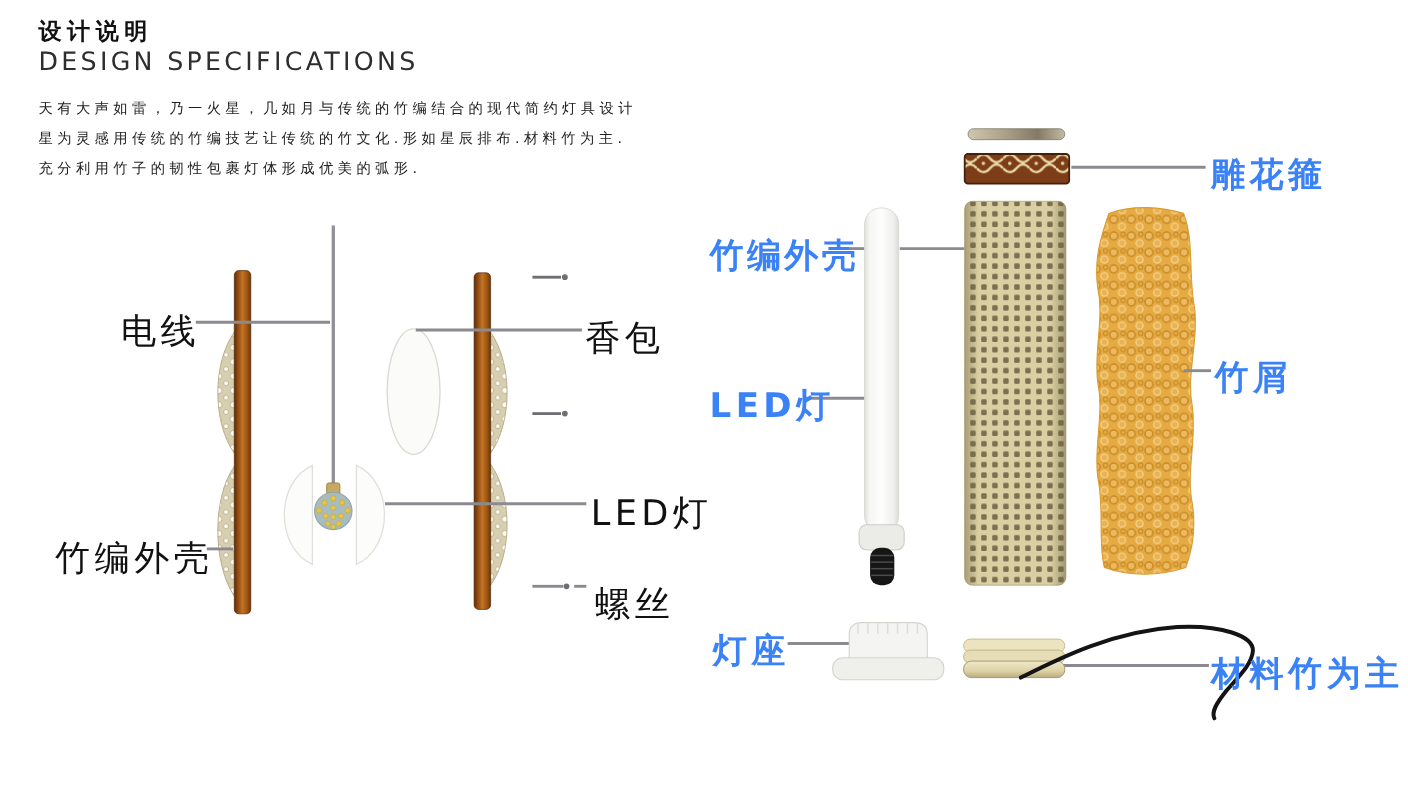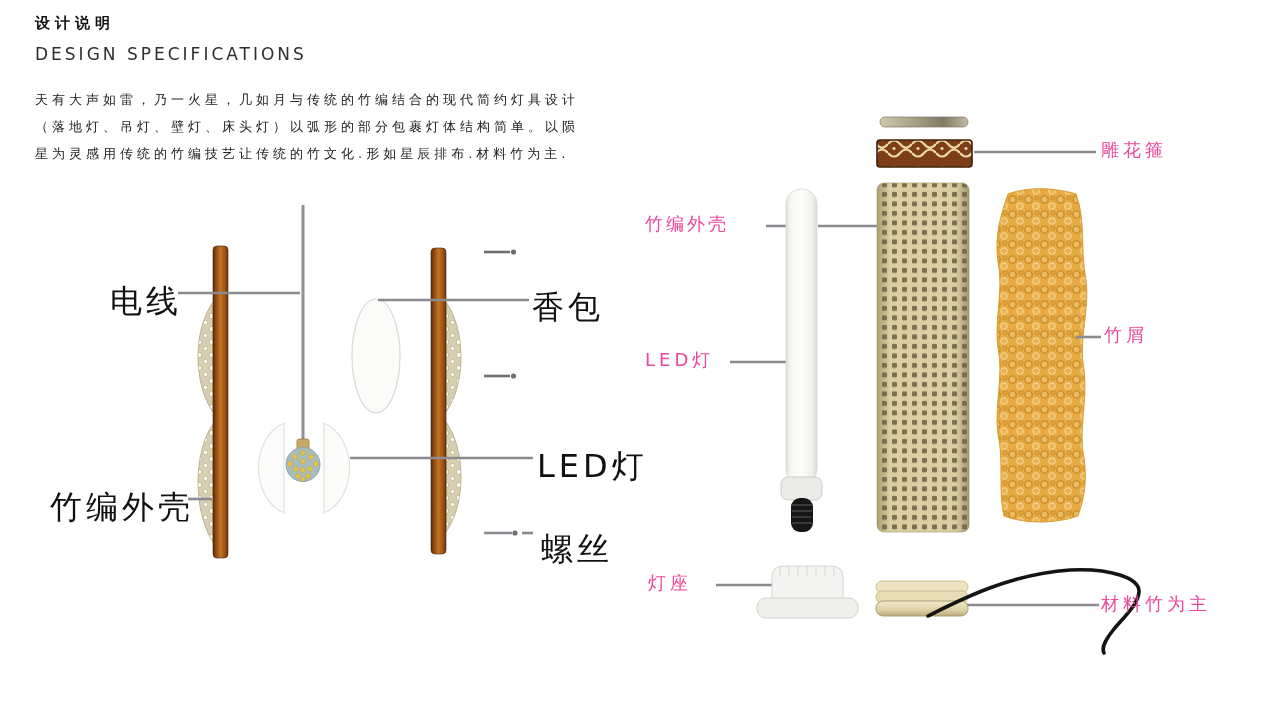--- a/index.html
+++ b/index.html
@@ -1,40 +1,40 @@
 <!DOCTYPE html>
 <html><head>
 <meta charset="utf-8">
 <style>
   html,body{margin:0;padding:0;background:#fff;}
   .canvas{
     position:relative;width:1280px;height:720px;background:#fff;overflow:hidden;
     font-family:"DejaVu Sans","Liberation Sans",sans-serif;color:#1a1a1a;
   }
   .abs{position:absolute;}
-  .title-zh{left:35px;top:14px;font-size:15px;font-weight:bold;letter-spacing:5px;color:#111;}
-  .title-en{left:35px;top:44px;font-size:17px;letter-spacing:3px;color:#2e2e2e;}
+  .title-zh{left:35px;top:14px;font-size:21px;font-weight:bold;letter-spacing:5px;color:#111;}
+  .title-en{left:35px;top:44px;font-size:23px;letter-spacing:3px;color:#2e2e2e;}
   .desc{left:35px;top:86px;width:680px;font-size:13px;line-height:27px;letter-spacing:4px;color:#222;}
   .desc div{white-space:nowrap;}
   .lbl{font-size:32px;letter-spacing:4px;color:#111;white-space:nowrap;}
-  .lbl-r{font-size:18px;letter-spacing:4px;color:#ec4899;white-space:nowrap;}
+  .lbl-r{font-size:31px;letter-spacing:4px;color:#3b82f6;white-space:nowrap;font-weight:bold;}
   svg{position:absolute;left:0;top:0;}
 </style>
 </head>
 <body>
 
 <div class="canvas">
 
   <div class="abs title-zh">设计说明</div>
   <div class="abs title-en">DESIGN SPECIFICATIONS</div>
 
   <div class="abs desc">
     <div>天有大声如雷，乃一火星，几如月与传统的竹编结合的现代简约灯具设计</div>
-    <div>（落地灯、吊灯、壁灯、床头灯）以弧形的部分包裹灯体结构简单。以陨</div>
     <div>星为灵感用传统的竹编技艺让传统的竹文化.形如星辰排布.材料竹为主.</div>
+    <div>充分利用竹子的韧性包裹灯体形成优美的弧形.</div>
   </div>
 
   <svg width="1280" height="720" viewBox="0 0 1280 720">
     <defs>
       <linearGradient id="stripGrad" x1="0" y1="0" x2="1" y2="0">
         <stop offset="0" stop-color="#5e2c06"></stop>
           <stop offset="0.18" stop-color="#8a4510"></stop>
         <stop offset="0.5" stop-color="#c07424"></stop>
           <stop offset="0.8" stop-color="#9c5212"></stop>
         <stop offset="1" stop-color="#6b3408"></stop>

